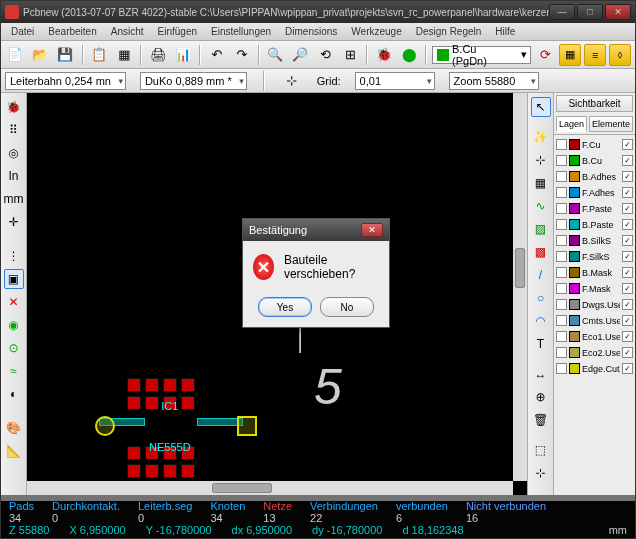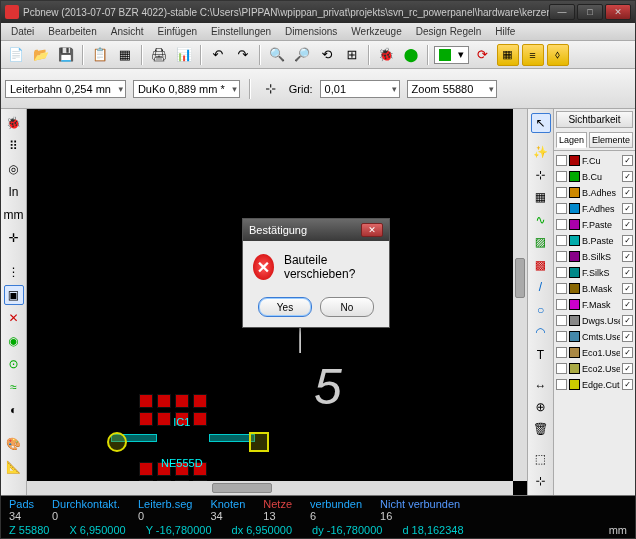--- a/index.html
+++ b/index.html
@@ -12,31 +12,31 @@
 .winbtn{width:26px;height:16px;background:linear-gradient(#555,#333);border:1px solid #222;color:#ccc;display:flex;align-items:center;justify-content:center;font-size:9px;border-radius:2px}
 .winbtn.close{background:linear-gradient(#c44,#822)}
 .menubar{height:18px;background:linear-gradient(#e8e8e8,#d0d0d0);display:flex;align-items:center;padding:0 4px;gap:2px;border-bottom:1px solid #aaa}
 .menubar span{padding:14px 6px;color:#333;font-size:10px}
 .toolbar{height:28px;background:linear-gradient(#f4f4f4,#dcdcdc);display:flex;align-items:center;padding:0 4px;gap:3px;border-bottom:1px solid #aaa}
 .tbtn{width:22px;height:22px;border:1px solid transparent;display:flex;align-items:center;justify-content:center;font-size:13px;border-radius:2px}
 .sep{width:2px;height:20px;border-left:1px solid #aaa;border-right:1px solid #fff;margin:0 2px}
 .layersel{display:flex;align-items:center;gap:3px;background:#fff;border:1px solid #888;padding:1px 4px;height:18px}
 .layersel .sw{width:12px;height:12px;background:#0a0}
 .goldbtn{width:22px;height:22px;background:linear-gradient(#ffd966,#e6b800);border:1px solid #cc9900;border-radius:2px;display:flex;align-items:center;justify-content:center}
-.toolbar2{height:40px;background:linear-gradient(#f4f4f4,#dcdcdc);display:flex;align-items:center;padding:0 4px;gap:7px;border-bottom:1px solid #aaa}
+.toolbar2{height:24px;background:linear-gradient(#f4f4f4,#dcdcdc);display:flex;align-items:center;padding:0 4px;gap:14px;border-bottom:1px solid #aaa}
 .combo{height:18px;background:#fff;border:1px solid #888;padding:0 14px 0 4px;font-size:10px;position:relative;display:flex;align-items:center}
 .combo::after{content:"▾";position:absolute;right:2px;font-size:9px;color:#555}
 .main{flex:1;display:flex;overflow:hidden}
 .ltool,.rtool{width:26px;background:linear-gradient(to right,#f0f0f0,#dfdfdf);display:flex;flex-direction:column;align-items:center;padding:4px 0;gap:3px;border-right:1px solid #aaa}
 .rtool{border-right:none;border-left:1px solid #aaa}
 .lt{width:20px;height:20px;border:1px solid transparent;display:flex;align-items:center;justify-content:center;font-size:12px;border-radius:2px}
 .lt.act{border-color:#3a7bd5;background:#dbe9ff}
 .canvas{flex:1;background:#000;position:relative;overflow:hidden}
 .canvas .cross{position:absolute;left:240px;top:145px;color:#fff;font-size:16px;pointer-events:none}
-.comp{position:absolute;left:112px;top:285px}
+.comp{position:absolute;left:100px;top:285px}
 .padgrid{display:grid;grid-template-columns:repeat(4,14px);grid-template-rows:repeat(2,14px);gap:4px}
 .pad{background:#c00;border:1px solid #111}
 .ictxt{position:absolute;top:22px;left:22px;color:#0ff;font-size:13px;font-family:monospace;text-align:center;z-index:2}
 .yel{position:absolute;width:20px;height:20px;border:2px solid #dd0;background:rgba(120,120,0,.4)}
 .yel.l{left:-32px;top:38px;border-radius:50%}
 .yel.r{left:110px;top:38px}
 .cyanseg{position:absolute;height:8px;background:rgba(0,200,200,.5);border:1px solid #0cc}
 .scrollb{position:absolute;background:#ddd}
 .scrollb.v{right:0;top:0;bottom:14px;width:14px}
 .scrollb.h{left:0;right:14px;bottom:0;height:14px}
@@ -55,21 +55,21 @@
 .dlgtitle{height:22px;background:linear-gradient(#6a6a6a,#3a3a3a);display:flex;align-items:center;padding:0 6px;color:#fff;font-size:10px}
 .dlgtitle .dx{margin-left:auto;width:22px;height:14px;background:linear-gradient(#d66,#a33);border:1px solid #722;border-radius:2px;display:flex;align-items:center;justify-content:center;font-size:9px}
 .dlgbody{padding:12px 10px;display:flex;align-items:center;gap:10px}
 .dlgicon{width:26px;height:26px;border-radius:50%;background:radial-gradient(#f55,#c00);color:#fff;display:flex;align-items:center;justify-content:center;font-size:16px;font-weight:bold}
 .dlgbtns{display:flex;gap:8px;padding:4px 10px 10px;justify-content:center}
 .dbtn{width:54px;height:20px;background:linear-gradient(#fdfdfd,#e2e2e2);border:1px solid #888;border-radius:9px;font-size:10px;display:flex;align-items:center;justify-content:center}
 .dbtn.def{border:1px solid #3a7bd5;box-shadow:0 0 0 1px #9cf inset}
 .annot{position:absolute;color:#ccc;font-family:Arial;pointer-events:none;z-index:5}
 .arrow{left:290px;top:308px;font-size:40px;transform:scaleY(1.5)}
 .five{left:314px;top:358px;font-size:50px;font-style:italic}
-.status{height:28px;background:#040404;border-top:1px solid #737373;display:flex;padding:2px 8px;gap:18px;font-size:9px}
+.status{height:28px;background:#040404;border-top:6px solid #737373;display:flex;padding:2px 8px;gap:18px;font-size:9px}
 .scol{display:flex;flex-direction:column;justify-content:center}
 .scol .lbl{color:#0af}
 .scol .val{color:#ccc}
 .status2{height:15px;background:#040404;color:#0cc;font-size:9px;padding:1px 8px;display:flex;gap:20px}
 </style>
 </head>
 <body>
 
 <div class="win">
   <div class="titlebar">
@@ -111,20 +111,21 @@
     <div class="tbtn">🔍</div>
     <div class="tbtn">🔎</div>
     <div class="tbtn">⟲</div>
     <div class="tbtn">⊞</div>
     <div class="sep"></div>
     <div class="tbtn">🐞</div>
     <div class="tbtn" style="color:#0a0">⬤</div>
     <div class="sep"></div>
     <div class="layersel">
       <div class="sw"></div>
+      <span>B.Cu (PgDn)</span>
       <span style="margin-left:4px">▾</span>
     </div>
     <div class="tbtn" style="color:#c00">⟳</div>
     <div class="goldbtn">▦</div>
     <div class="goldbtn">≡</div>
     <div class="goldbtn">⬨</div>
   </div>
 
   <div class="toolbar2">
     <div class="combo">
@@ -344,20 +345,24 @@
       </div>
       <div class="scol">
         <div class="lbl" style="color:#2af">Knoten</div>
         <div class="val">34</div>
       </div>
       <div class="scol">
         <div class="lbl" style="color:#d44">Netze</div>
         <div class="val">13</div>
       </div>
       <div class="scol">
+        <div class="lbl" style="color:#2af">Verbindungen</div>
+        <div class="val">22</div>
+      </div>
+      <div class="scol">
         <div class="lbl" style="color:#2af">verbunden</div>
         <div class="val">6</div>
       </div>
       <div class="scol">
         <div class="lbl" style="color:#59f">Nicht verbunden</div>
         <div class="val">16</div>
       </div>
     </div>
   <div class="status2">
     <span>Z 55880</span>

